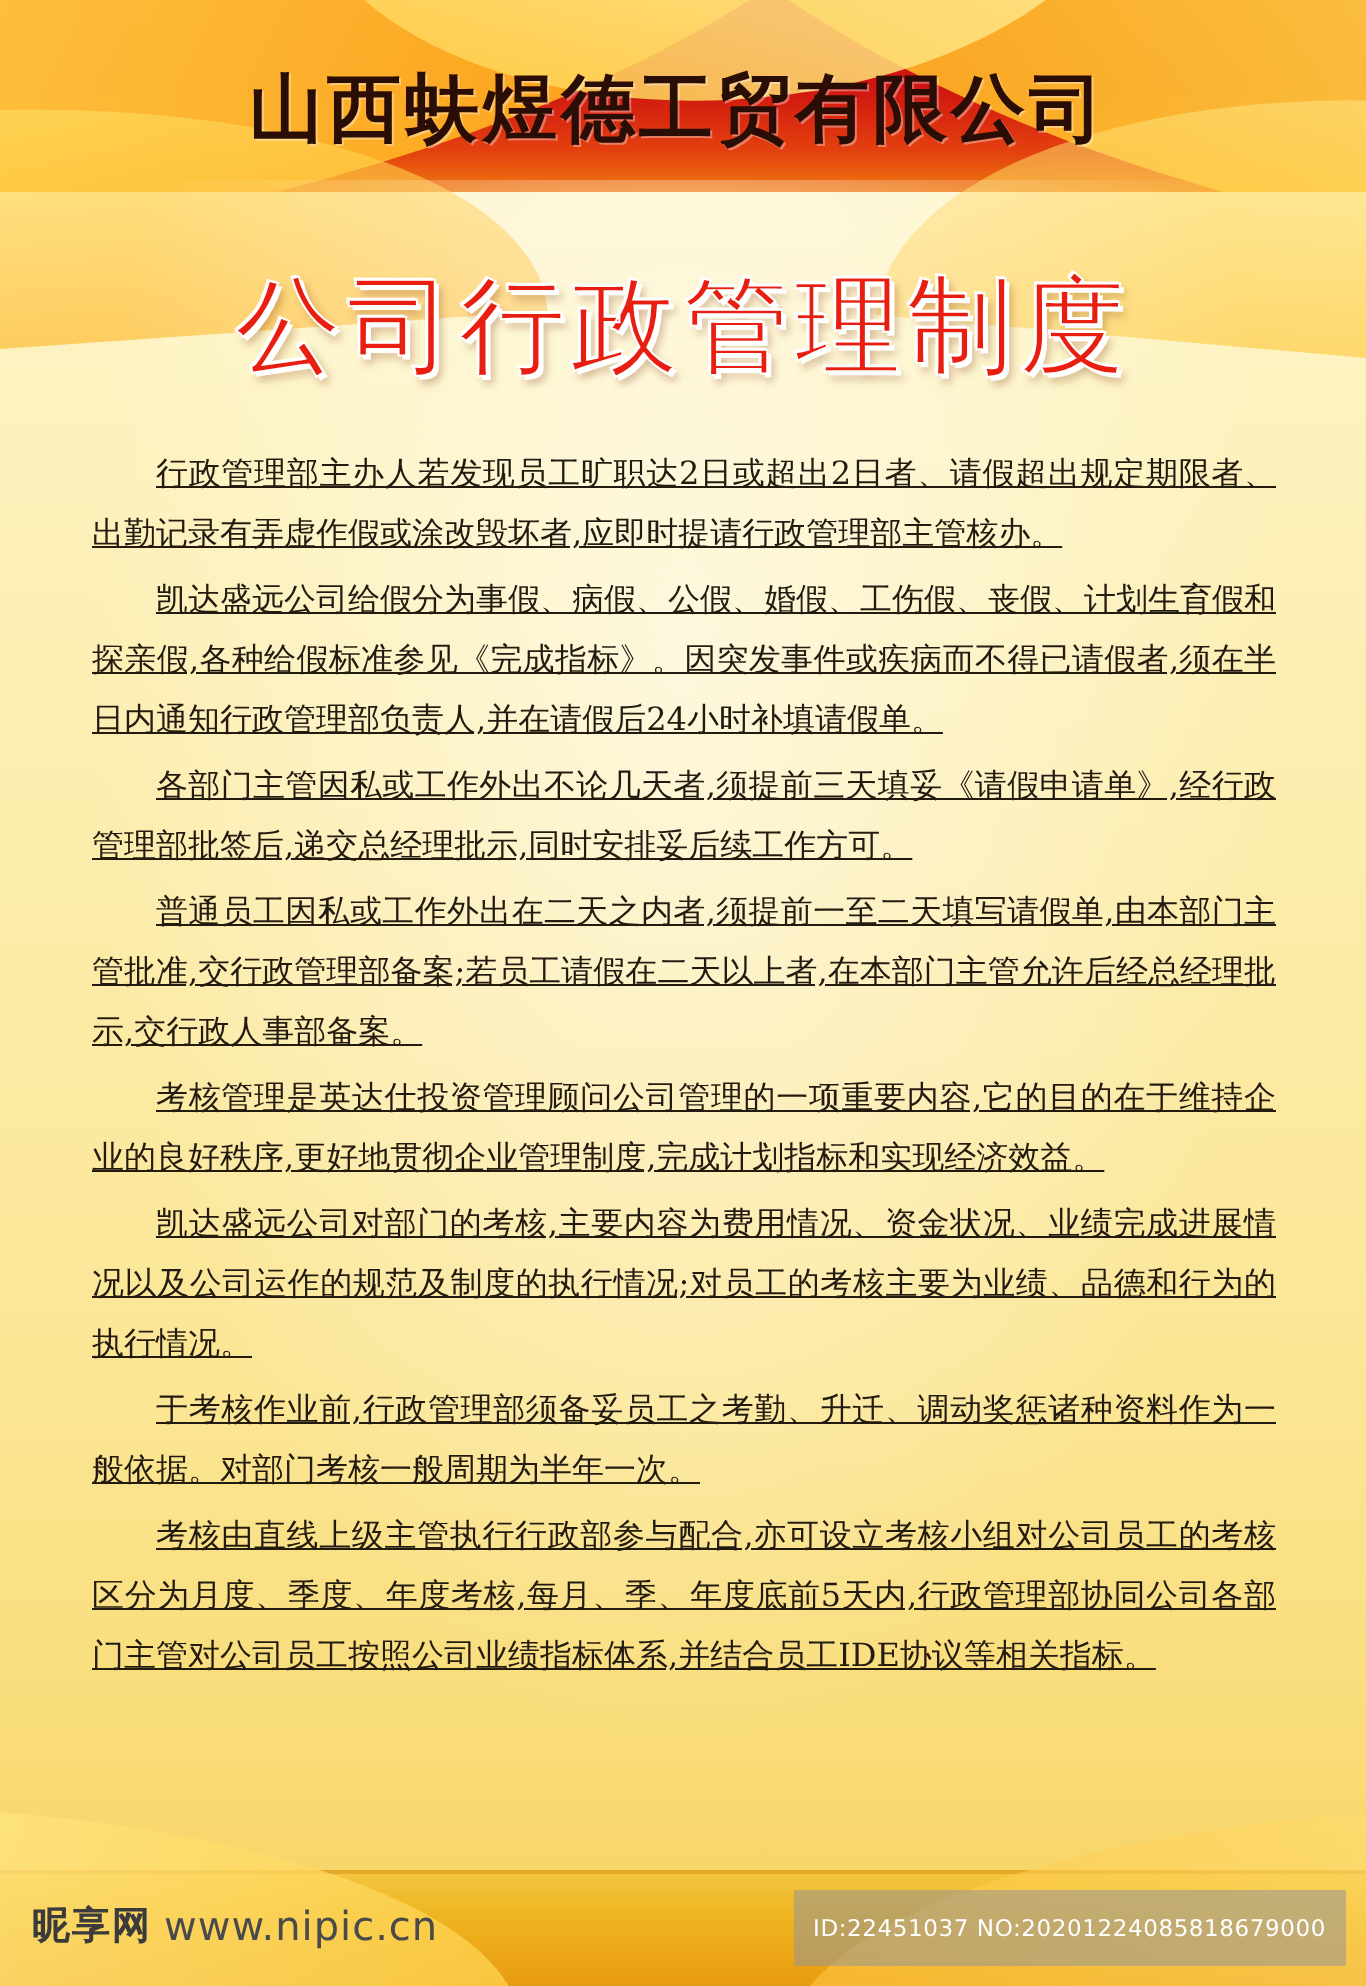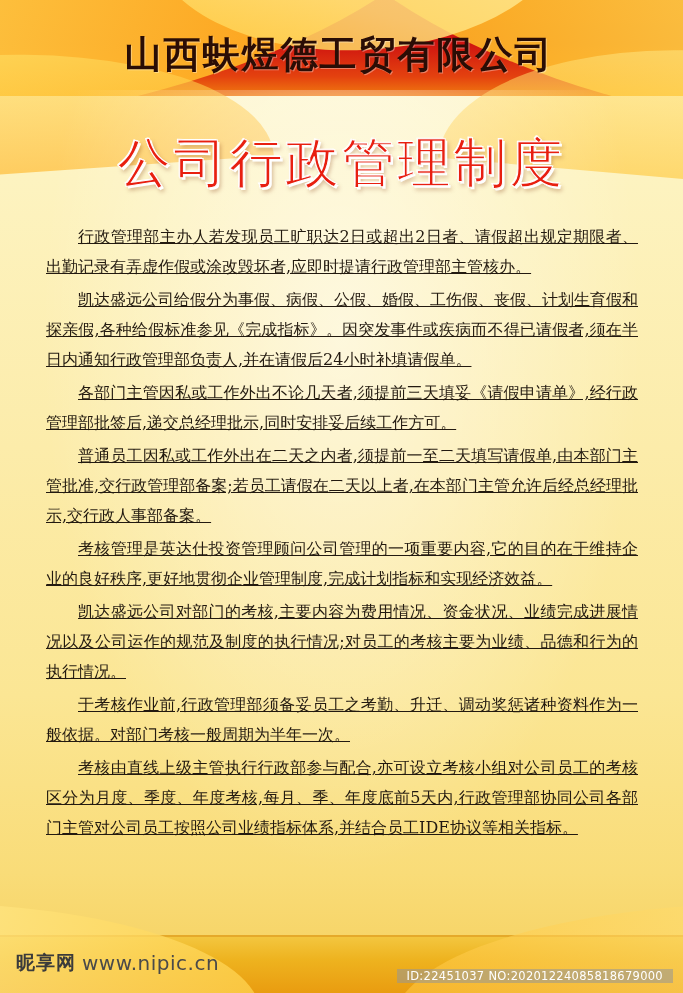--- a/index.html
+++ b/index.html
@@ -169,21 +169,21 @@
     color: #4a4a4a;
     letter-spacing: .5px;
   }
   .id-box {
     position: absolute;
     right: 10px; bottom: 10px;
     background: rgba(150,150,150,.55);
     color: #ffffff;
     font-family: "DejaVu Sans", "Liberation Sans", sans-serif;
     font-size: 11.5px;
-    padding: 0 10px;
+    padding: 12px 10px;
     letter-spacing: .3px;
     z-index: 9;
   }
   
   .glow {
     position: absolute;
     left: 0; top: 90px;
     width: 683px; height: 860px;
     background: radial-gradient(ellipse at 50% 28%, rgba(255,255,255,.55) 0%, rgba(255,255,255,0) 62%);
     pointer-events: none;

